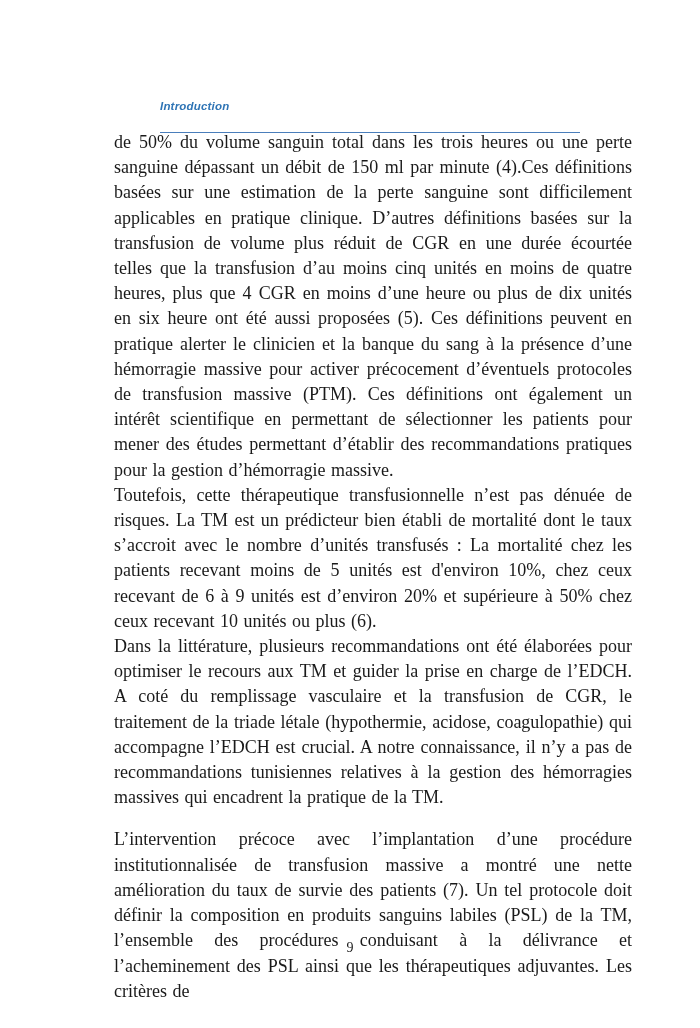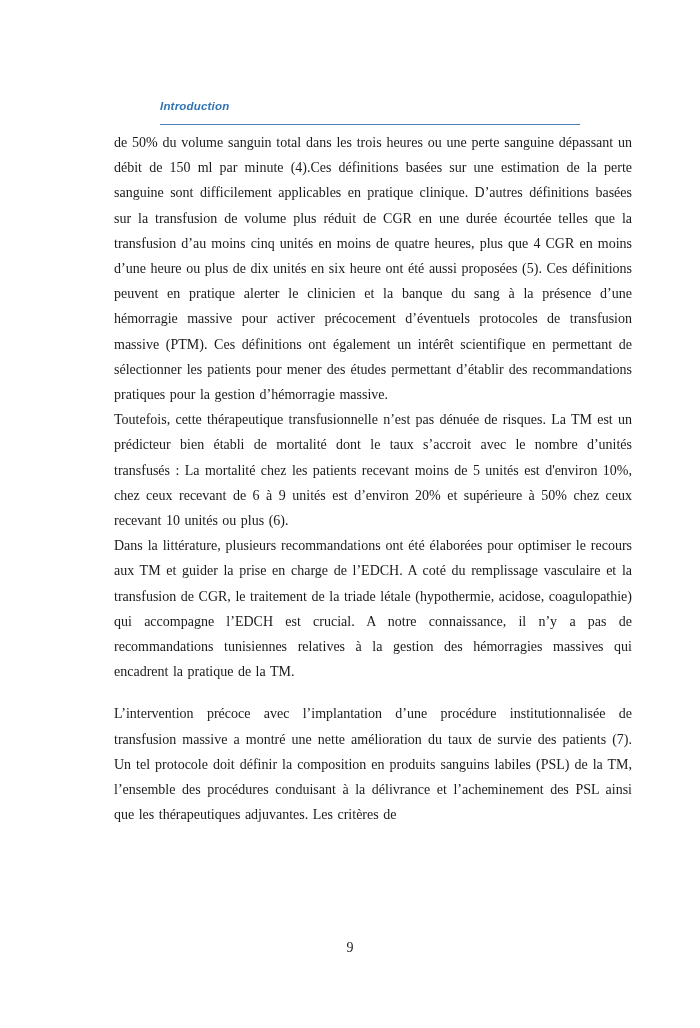--- a/index.html
+++ b/index.html
@@ -16,37 +16,37 @@
     color: #1a1a1a;
     overflow: hidden;
     box-sizing: border-box;
   }
   .header {
     position: absolute;
     top: 96px;
     left: 160px;
     width: 420px;
     border-bottom: 1px solid #4a7ebb;
-    padding-bottom: 10px;
+    padding-bottom: 18px;
   }
   .header-title {
     font-family: "Liberation Sans", sans-serif;
     font-style: italic;
     font-weight: bold;
     font-size: 11.5px;
     color: #2e74b5;
     letter-spacing: 0.2px;
   }
   .content {
     position: absolute;
     top: 130px;
     left: 114px;
     width: 518px;
     text-align: justify;
-    font-size: 14px;
+    font-size: 18px;
     line-height: 25.2px;
     word-spacing: 1px;
   }
   .content p {
     margin: 0;
   }
   .content p.spaced-before {
     margin-top: 17px;
   }
   .footer {

